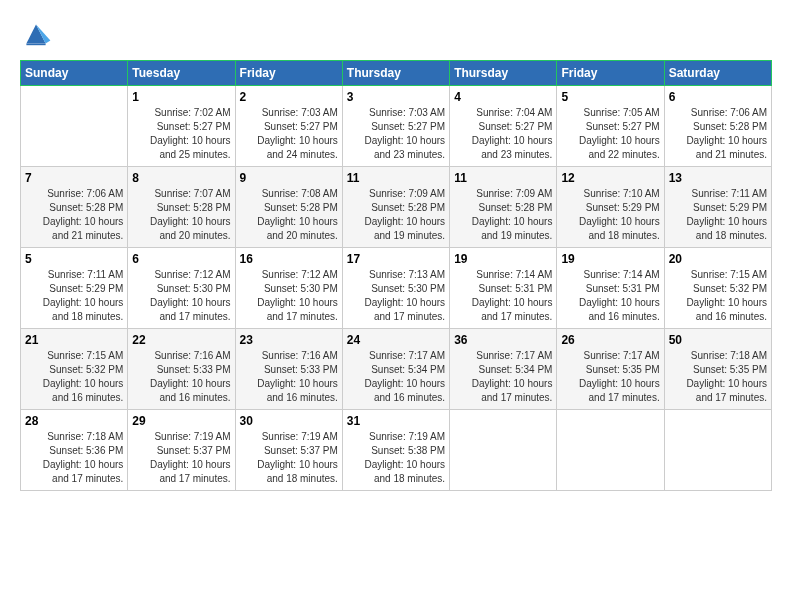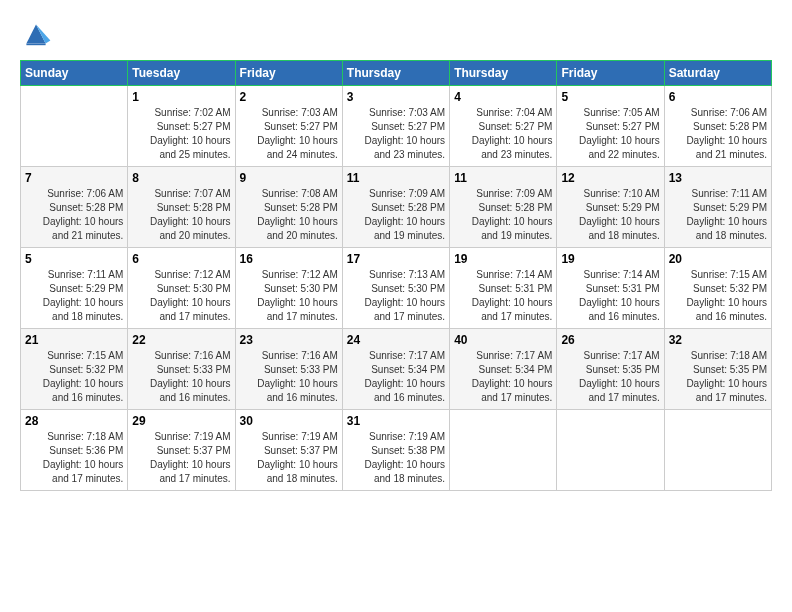--- a/index.html
+++ b/index.html
@@ -228,29 +228,29 @@
           </td>
           <td>
             <span class="day-num">23</span>
             <div class="day-info">Sunrise: 7:16 AM<br>Sunset: 5:33 PM<br>Daylight: 10 hours and 16 minutes.</div>
           </td>
           <td>
             <span class="day-num">24</span>
             <div class="day-info">Sunrise: 7:17 AM<br>Sunset: 5:34 PM<br>Daylight: 10 hours and 16 minutes.</div>
           </td>
           <td>
-            <span class="day-num">40</span>
+            <span class="day-num">36</span>
             <div class="day-info">Sunrise: 7:17 AM<br>Sunset: 5:34 PM<br>Daylight: 10 hours and 17 minutes.</div>
           </td>
           <td>
             <span class="day-num">26</span>
             <div class="day-info">Sunrise: 7:17 AM<br>Sunset: 5:35 PM<br>Daylight: 10 hours and 17 minutes.</div>
           </td>
           <td>
-            <span class="day-num">32</span>
+            <span class="day-num">50</span>
             <div class="day-info">Sunrise: 7:18 AM<br>Sunset: 5:35 PM<br>Daylight: 10 hours and 17 minutes.</div>
           </td>
         </tr>
         <tr>
           <td>
             <span class="day-num">28</span>
             <div class="day-info">Sunrise: 7:18 AM<br>Sunset: 5:36 PM<br>Daylight: 10 hours and 17 minutes.</div>
           </td>
           <td>
             <span class="day-num">29</span>

